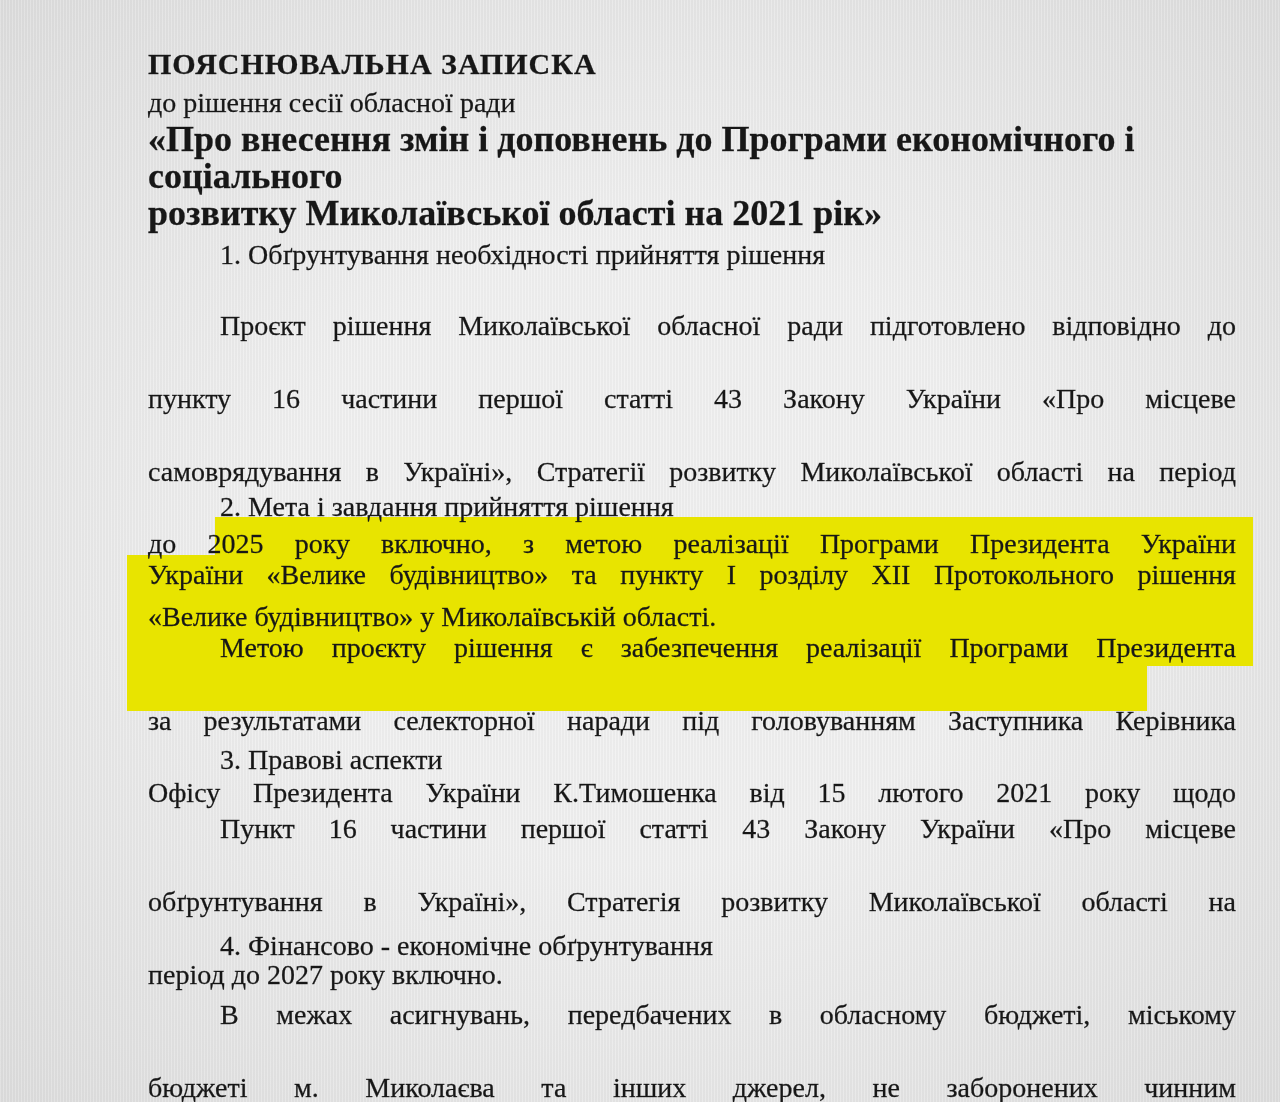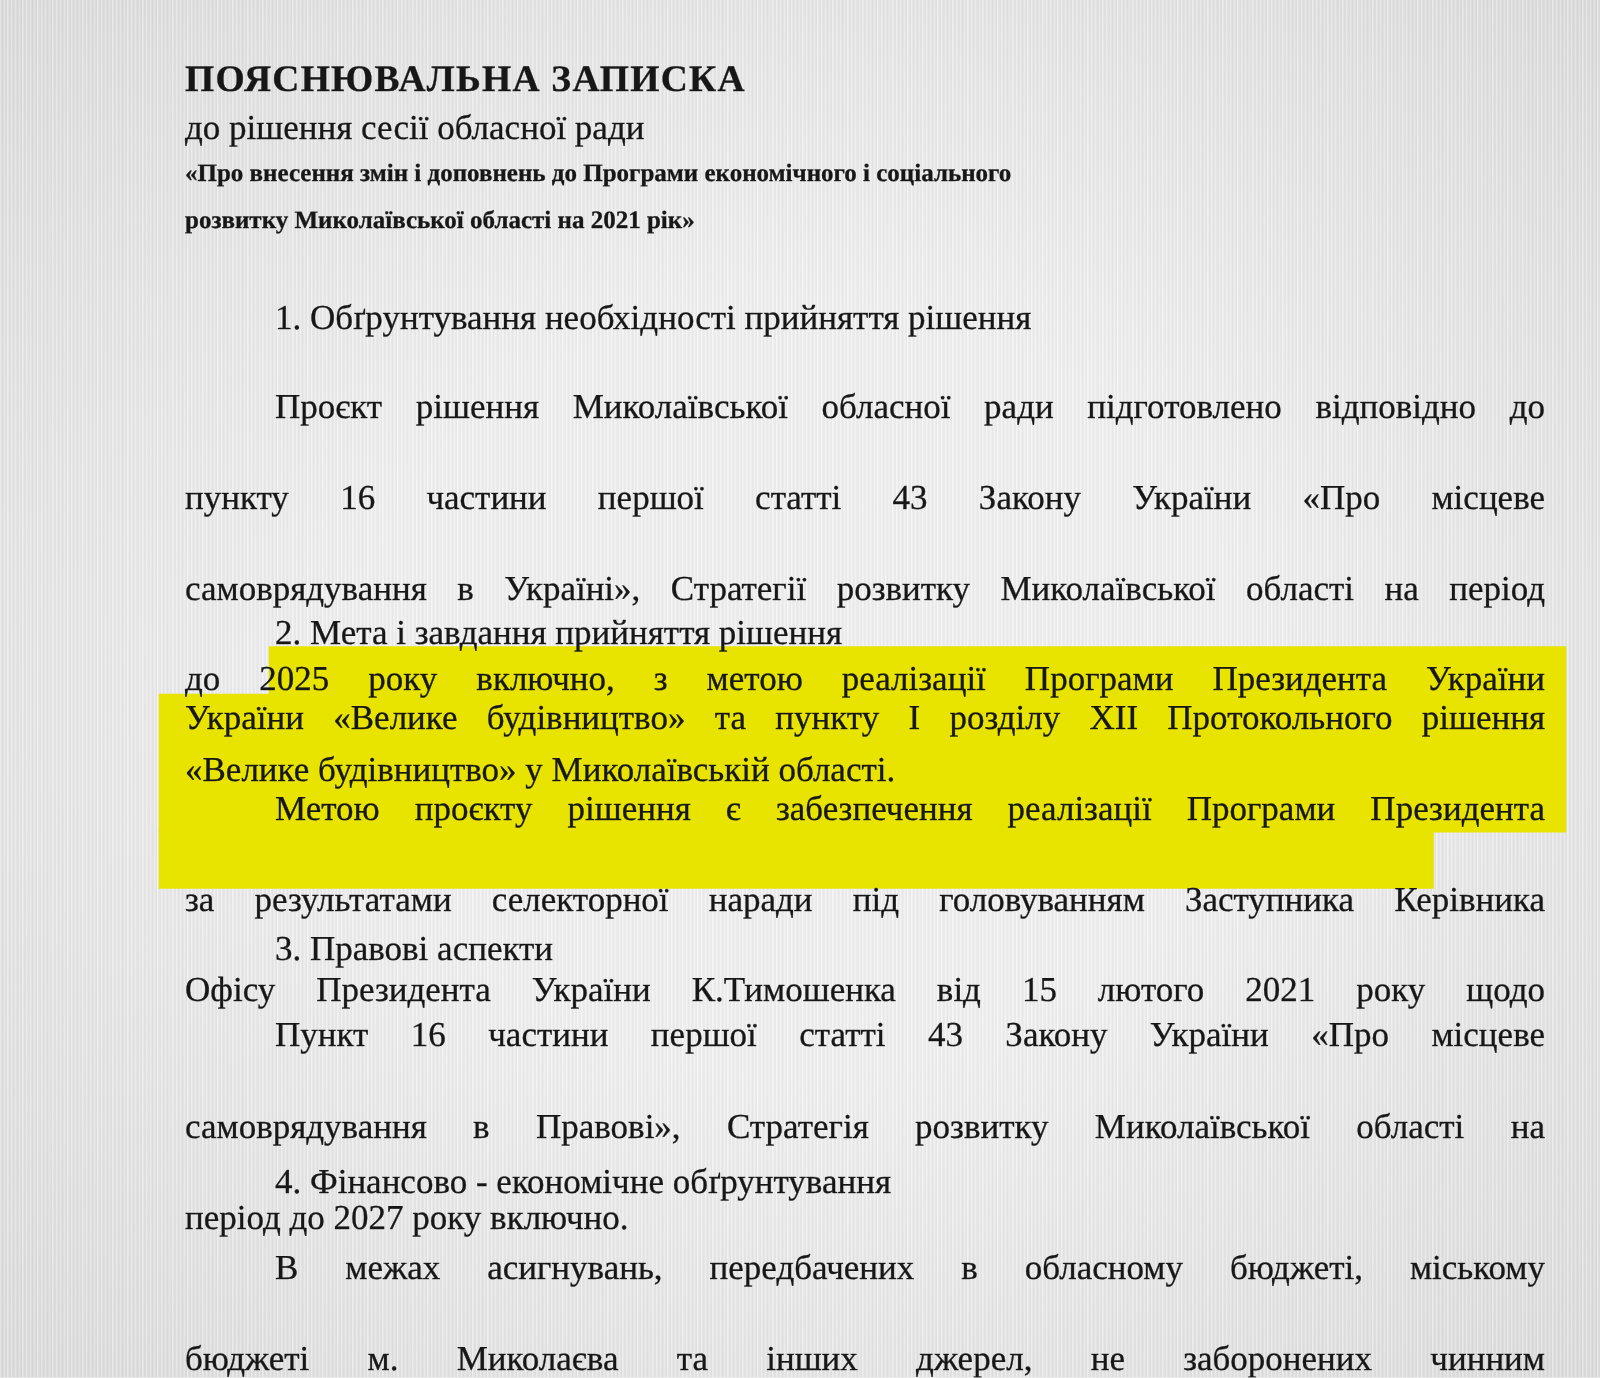--- a/index.html
+++ b/index.html
@@ -21,21 +21,21 @@
 
   
   .hl { position: absolute; background: #e8e400; z-index: 1; }
   .hl-a { left: 215px; top: 517px; width: 1038px; height: 40px; }
   .hl-b { left: 127px; top: 555px; width: 1126px; height: 111px; }
   .hl-c { left: 127px; top: 664px; width: 1020px; height: 47px; }
 
   .title-block { position: absolute; left: 148px; top: 44px; width: 1088px; text-align: left; z-index: 2; }
   .t-main  { font-size: 30px; font-weight: bold; line-height: 40px; letter-spacing: 1px; }
   .t-sub   { font-size: 28px; line-height: 37px; }
-  .t-sub-b { font-size: 20px; font-weight: bold; line-height: 37px; }
+  .t-sub-b { font-size: 36px; font-weight: bold; line-height: 37px; }
 
   .block { position: absolute; left: 148px; width: 1088px; z-index: 2; }
   .heading { font-size: 28px; line-height: 37px; padding-left: 72px; text-align: left; }
   .ln {
     font-size: 28px;
     line-height: 36.8px;
     height: 36.8px;
     text-align: justify;
     text-align-last: justify;
     white-space: nowrap;
@@ -82,21 +82,21 @@
   <div id="sec2-p" class="block">
     <div class="ln">України «Велике будівництво» та пункту І розділу ХІІ Протокольного рішення</div>
     <div class="ln first">Метою проєкту рішення є забезпечення реалізації Програми Президента</div>
     <div class="ln">за результатами селекторної наради під головуванням Заступника Керівника</div>
     <div class="ln">Офісу Президента України К.Тимошенка від 15 лютого 2021 року щодо</div>
   </div>
 
   <div id="sec3-h" class="block heading">3. Правові аспекти</div>
   <div id="sec3-p" class="block">
     <div class="ln first">Пункт 16 частини першої статті 43 Закону України «Про місцеве</div>
-    <div class="ln">самоврядування в Правові», Стратегія розвитку Миколаївської області на</div>
+    <div class="ln">обґрунтування в Україні», Стратегія розвитку Миколаївської області на</div>
     <div class="ln last">період до 2027 року включно.</div>
   </div>
 
   <div id="sec4-h" class="block heading">4. Фінансово - економічне обґрунтування</div>
   <div id="sec4-p" class="block">
     <div class="ln first">В межах асигнувань, передбачених в обласному бюджеті, міському</div>
     <div class="ln">бюджеті м. Миколаєва та інших джерел, не заборонених чинним</div>
     <div class="ln last">законодавством України.</div>
   </div>
 

